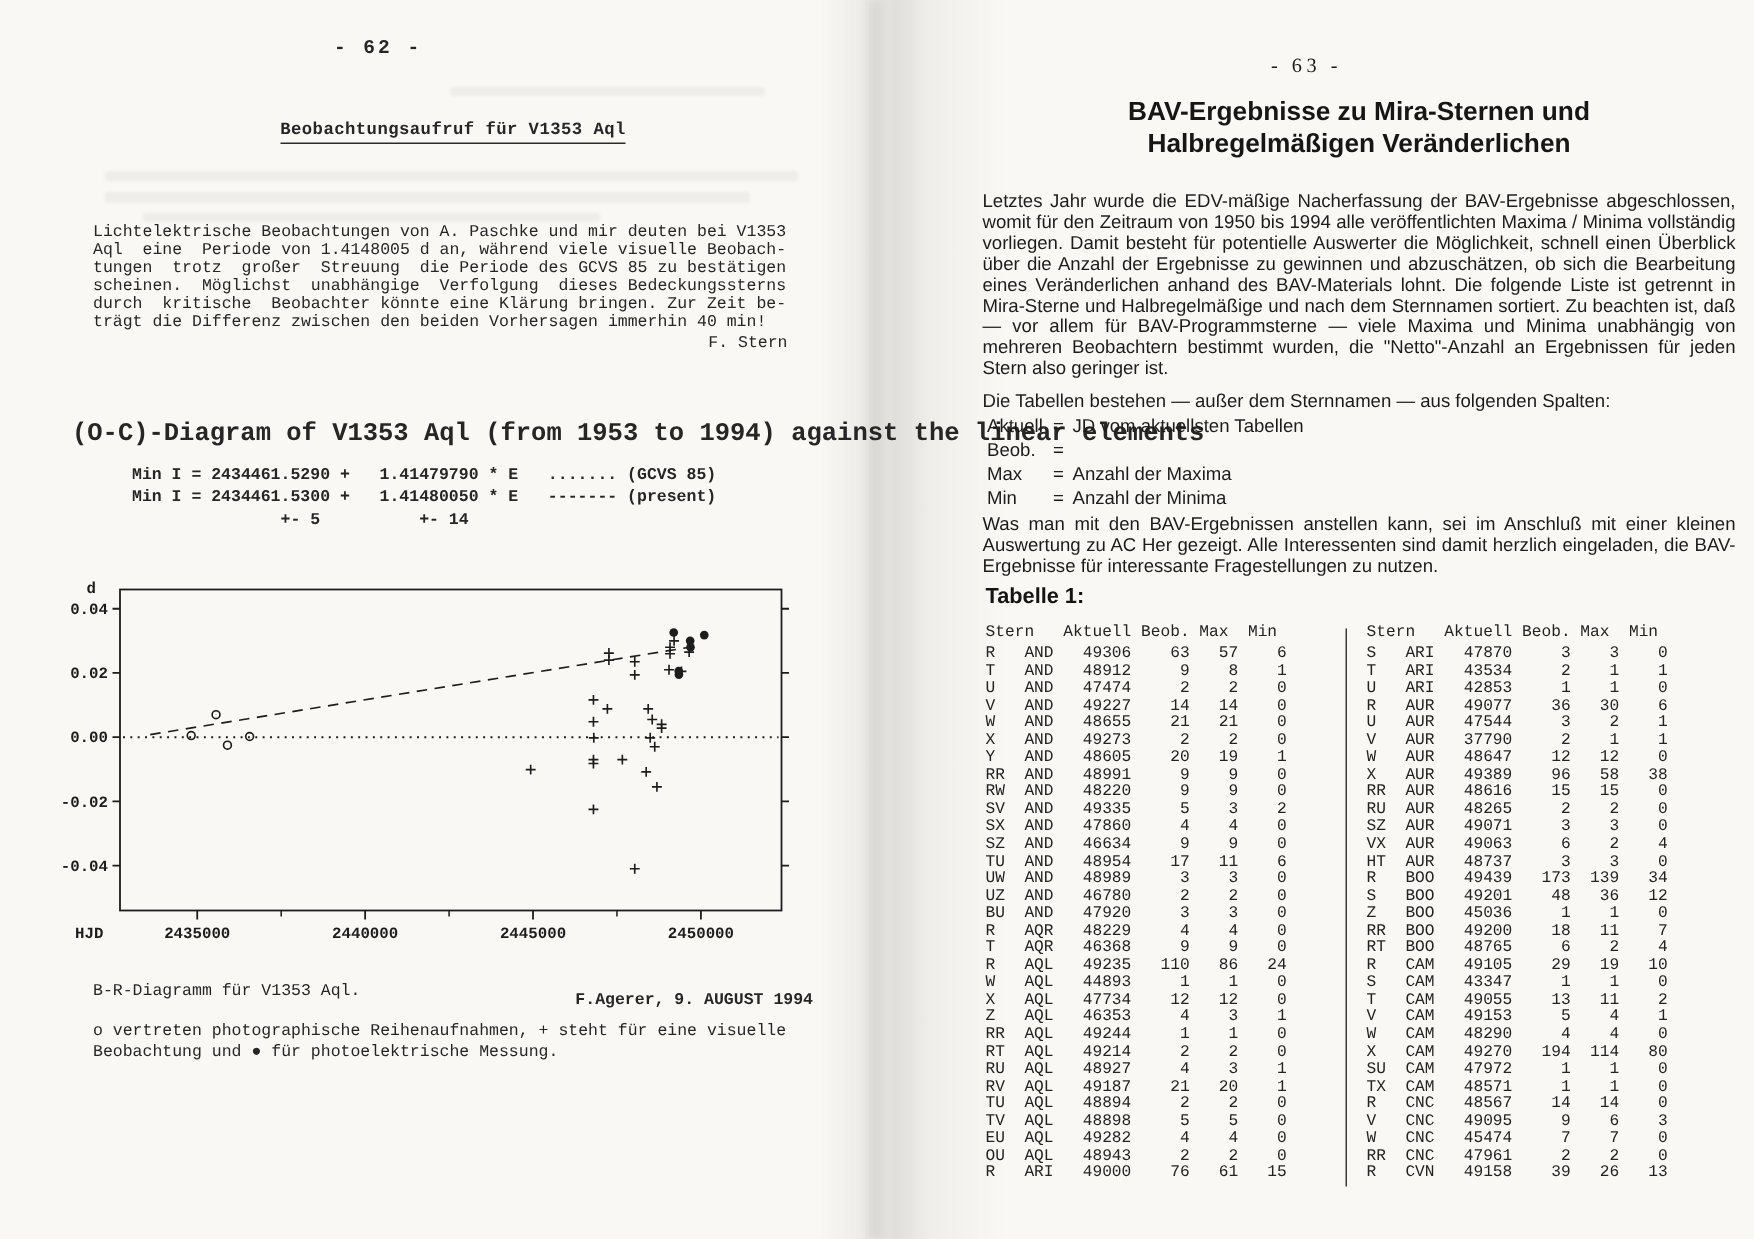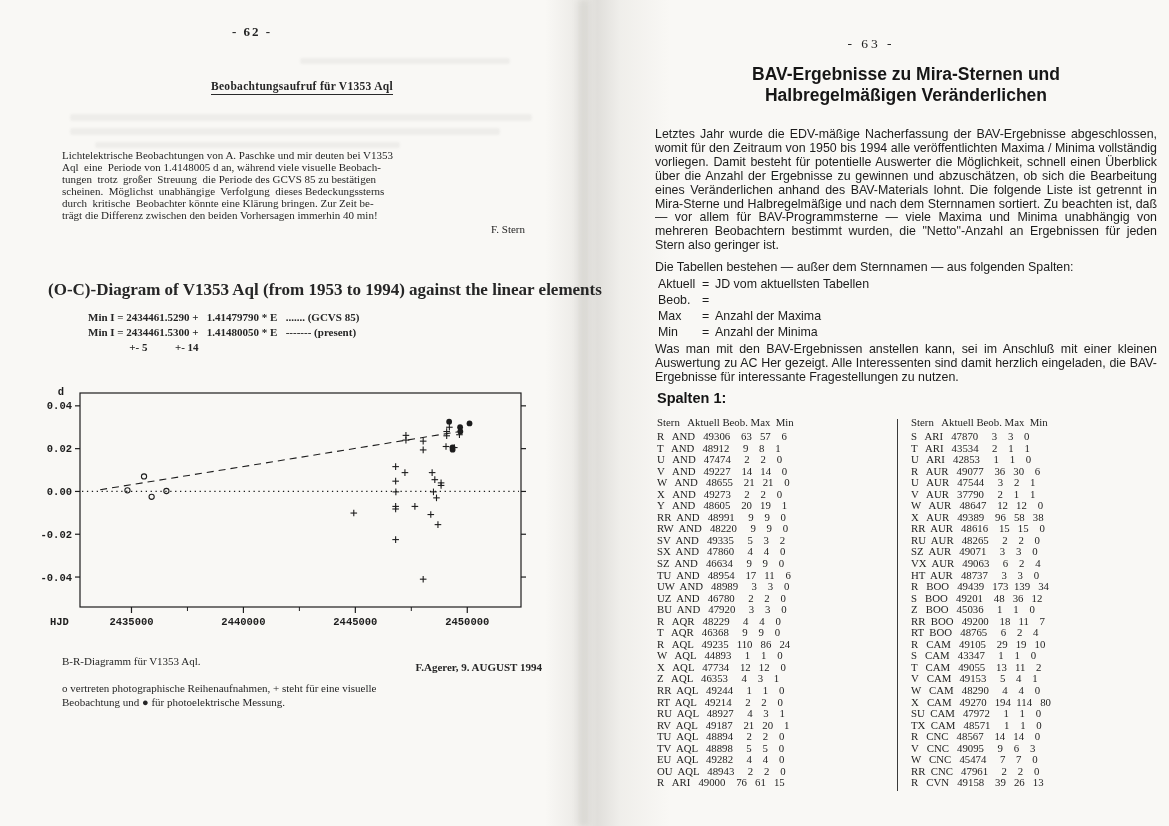--- a/index.html
+++ b/index.html
@@ -3,21 +3,21 @@
 <meta charset="utf-8">
 <style>
   html,body{margin:0;padding:0;}
   body{
     width:1169px;height:826px;position:relative;overflow:hidden;
     background:#f9f8f5;color:#222;
     font-family:"Liberation Sans","DejaVu Sans",sans-serif;
   }
   .abs{position:absolute;}
   
-  .mono{font-family:Liberation Serif, serif;color:#262626;}
+  .mono{font-family:Liberation Mono, monospace;color:#262626;}
   .pagenum-left{left:52px;top:24px;width:400px;text-align:center;font-size:13px;font-weight:bold;letter-spacing:2px;}
   .title-left{left:62px;top:80px;width:480px;text-align:center;font-size:11.5px;font-weight:bold;letter-spacing:.3px;}
   .title-left span{border-bottom:1.2px solid #2a2a2a;padding-bottom:2px;}
   .body-left{left:62px;top:150px;width:486px;font-size:11px;line-height:11.9px;white-space:pre-wrap;}
   .sig-left{left:380px;top:223px;width:145px;text-align:right;font-size:11px;}
   .diag-title{left:48px;top:280px;font-size:17px;font-weight:bold;white-space:pre;}
   .diag-elems{left:88px;top:310px;font-size:11px;font-weight:bold;line-height:14.8px;white-space:pre;}
   .plot-credit{left:300px;top:621px;width:242px;text-align:right;font-size:11px;font-weight:bold;margin-top:40px;}
   .br-caption{left:62px;top:655px;font-size:11px;}
   .legend-left{left:62px;top:682px;width:490px;font-size:11px;line-height:13.5px;white-space:pre-wrap;}
@@ -216,20 +216,20 @@
   <div class="def-row">
     <span class="def-term">Min</span>
     <span class="def-eq">=</span>
     <span>Anzahl der Minima</span>
   </div>
 </div>
 
 <div class="abs p-right p3">Was man mit den BAV-Ergebnissen anstellen kann, sei im Anschluß mit einer kleinen Auswertung zu AC Her gezeigt. Alle Interessenten sind damit herzlich eingeladen, die BAV-Ergebnisse für interessante Fragestellungen zu nutzen.</div>
 
 <div class="abs tab-heading">
-  <span class="tab-label">Spalten 1:</span>
+  <span class="tab-label">Tabelle 1:</span>
 </div>
 
 <div class="abs mono table-mono thead-l">Stern   Aktuell Beob. Max  Min</div>
 <div class="abs mono table-mono thead-r">Stern   Aktuell Beob. Max  Min</div>
 <div class="abs tdivider"></div>
 <div id="tbody-l" class="abs mono table-mono tbody-l"><div>R   AND   49306    63   57    6</div><div>T   AND   48912     9    8    1</div><div>U   AND   47474     2    2    0</div><div>V   AND   49227    14   14    0</div><div>W   AND   48655    21   21    0</div><div>X   AND   49273     2    2    0</div><div>Y   AND   48605    20   19    1</div><div>RR  AND   48991     9    9    0</div><div>RW  AND   48220     9    9    0</div><div>SV  AND   49335     5    3    2</div><div>SX  AND   47860     4    4    0</div><div>SZ  AND   46634     9    9    0</div><div>TU  AND   48954    17   11    6</div><div>UW  AND   48989     3    3    0</div><div>UZ  AND   46780     2    2    0</div><div>BU  AND   47920     3    3    0</div><div>R   AQR   48229     4    4    0</div><div>T   AQR   46368     9    9    0</div><div>R   AQL   49235   110   86   24</div><div>W   AQL   44893     1    1    0</div><div>X   AQL   47734    12   12    0</div><div>Z   AQL   46353     4    3    1</div><div>RR  AQL   49244     1    1    0</div><div>RT  AQL   49214     2    2    0</div><div>RU  AQL   48927     4    3    1</div><div>RV  AQL   49187    21   20    1</div><div>TU  AQL   48894     2    2    0</div><div>TV  AQL   48898     5    5    0</div><div>EU  AQL   49282     4    4    0</div><div>OU  AQL   48943     2    2    0</div><div>R   ARI   49000    76   61   15</div></div>
 <div id="tbody-r" class="abs mono table-mono tbody-r"><div>S   ARI   47870     3    3    0</div><div>T   ARI   43534     2    1    1</div><div>U   ARI   42853     1    1    0</div><div>R   AUR   49077    36   30    6</div><div>U   AUR   47544     3    2    1</div><div>V   AUR   37790     2    1    1</div><div>W   AUR   48647    12   12    0</div><div>X   AUR   49389    96   58   38</div><div>RR  AUR   48616    15   15    0</div><div>RU  AUR   48265     2    2    0</div><div>SZ  AUR   49071     3    3    0</div><div>VX  AUR   49063     6    2    4</div><div>HT  AUR   48737     3    3    0</div><div>R   BOO   49439   173  139   34</div><div>S   BOO   49201    48   36   12</div><div>Z   BOO   45036     1    1    0</div><div>RR  BOO   49200    18   11    7</div><div>RT  BOO   48765     6    2    4</div><div>R   CAM   49105    29   19   10</div><div>S   CAM   43347     1    1    0</div><div>T   CAM   49055    13   11    2</div><div>V   CAM   49153     5    4    1</div><div>W   CAM   48290     4    4    0</div><div>X   CAM   49270   194  114   80</div><div>SU  CAM   47972     1    1    0</div><div>TX  CAM   48571     1    1    0</div><div>R   CNC   48567    14   14    0</div><div>V   CNC   49095     9    6    3</div><div>W   CNC   45474     7    7    0</div><div>RR  CNC   47961     2    2    0</div><div>R   CVN   49158    39   26   13</div></div>
 
 </body></html>

